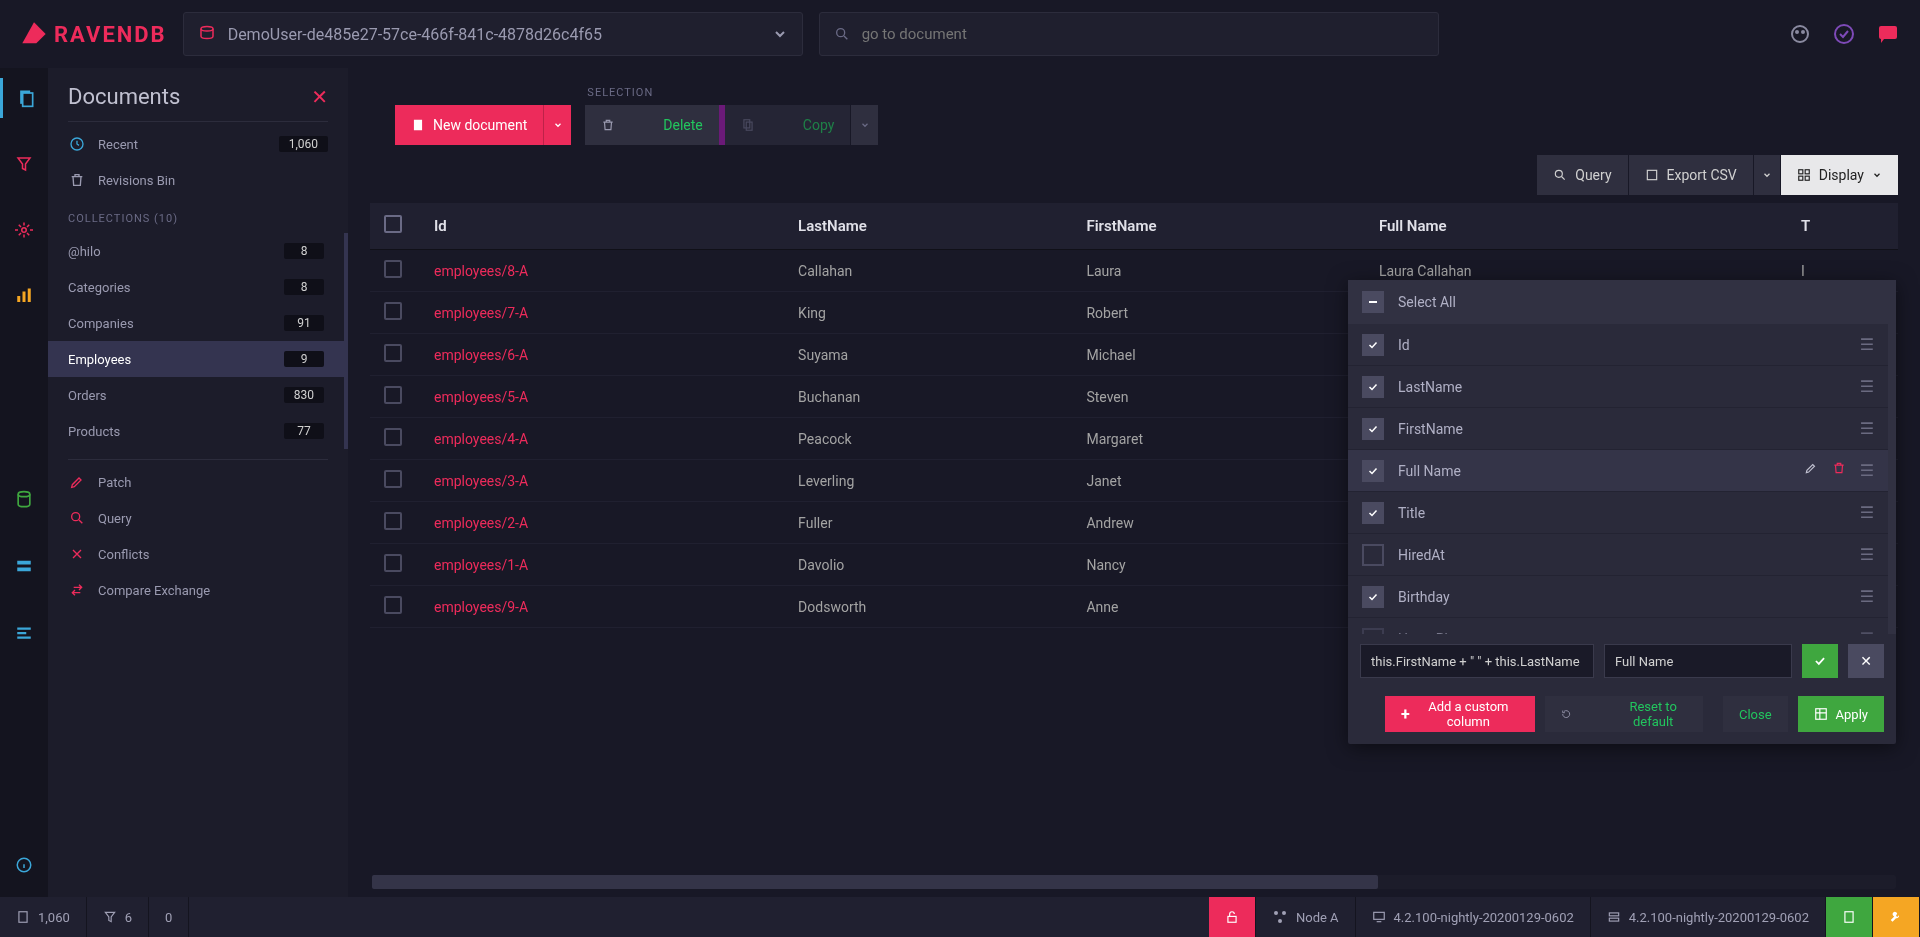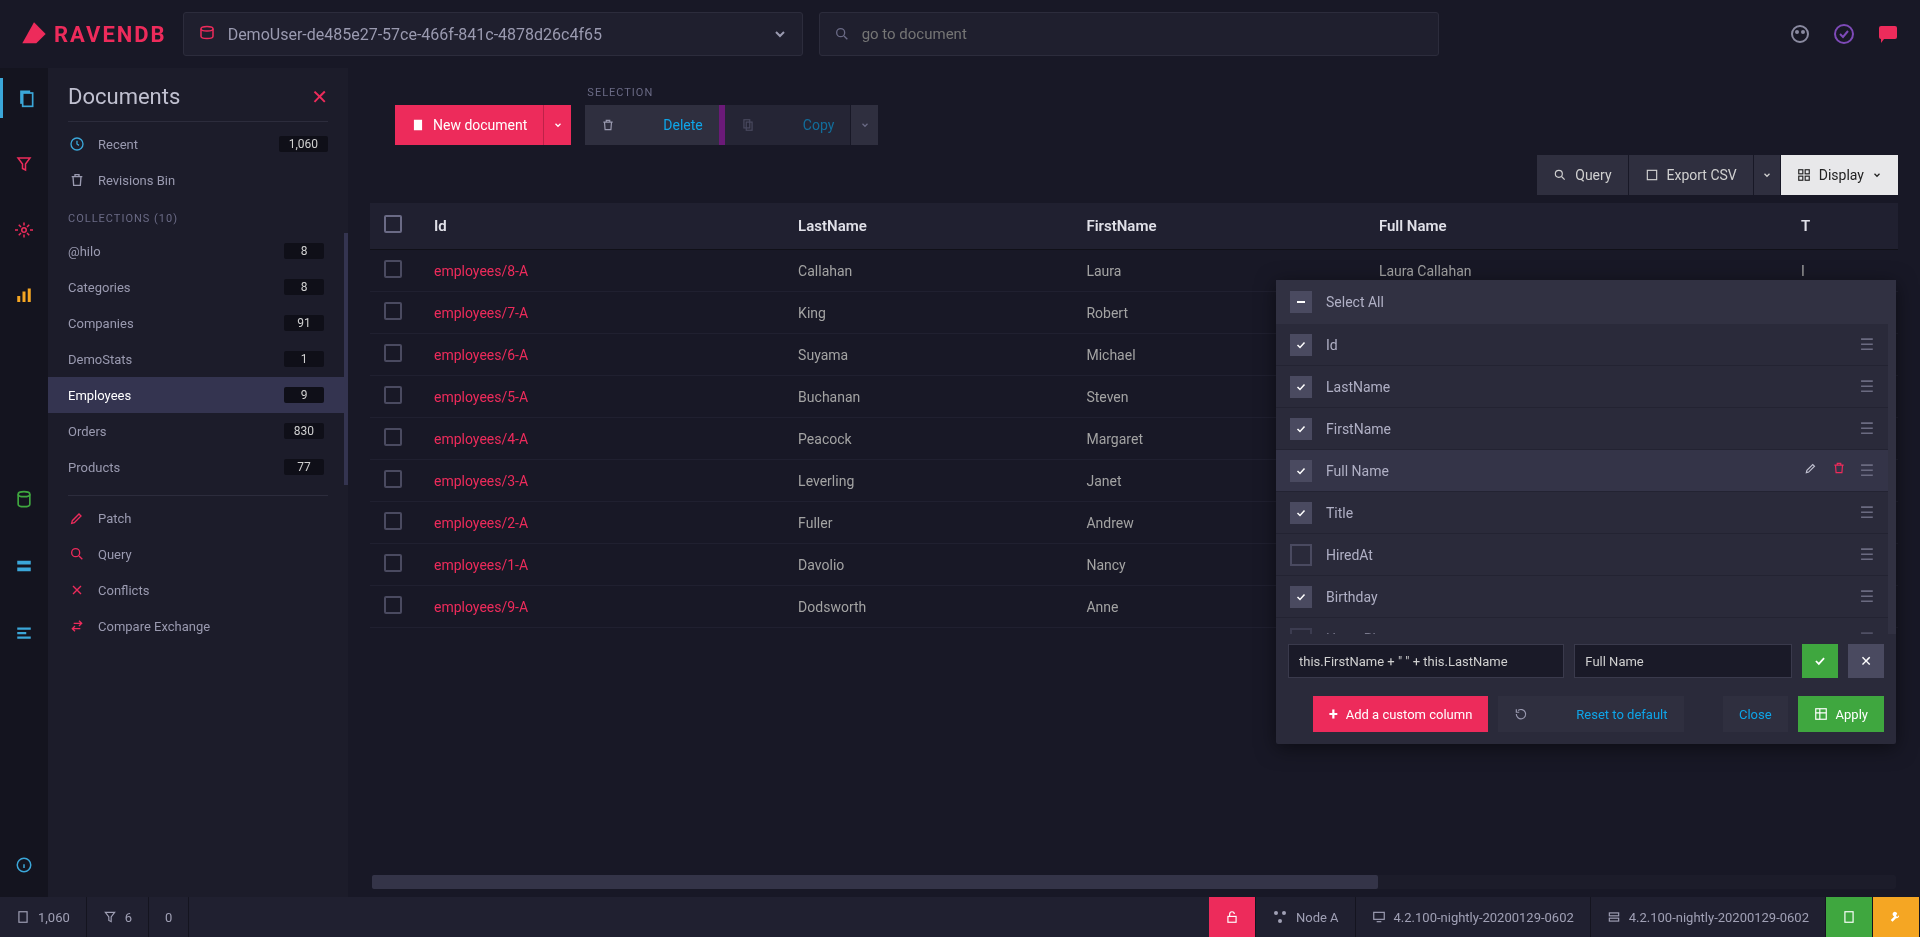--- a/index.html
+++ b/index.html
@@ -32,35 +32,35 @@
 .side-section-title { padding:14px 20px 8px; font-size:11px; letter-spacing:1px; color:#6a6a85; }
 .side-collections { border-right:4px solid #343450; }
 .content { flex:1; background:#181826; overflow:hidden; position:relative; display:flex; flex-direction:column; padding:18px 22px 0; }
 .toolbar-row { display:flex; align-items:flex-end; gap:14px; margin-bottom:10px; }
 .selection-group { display:flex; flex-direction:column; gap:6px; }
 .selection-label { font-size:11px; letter-spacing:1px; color:#6a6a85; padding-left:2px; }
 .btn-row { display:flex; }
 .btn { height:40px; display:inline-flex; align-items:center; padding:0 16px; gap:8px; font-size:14px; cursor:pointer; border:none; }
 .btn-primary { background:#ed2b5b; color:#fff;margin-left:25px; }
 .btn-primary-chev { background:#ed2b5b; color:#fff; width:28px; justify-content:center; padding:0; border-left:1px solid rgba(0,0,0,.2); }
-.btn-dark { background:#2f2f3f; color:#0ea5e9;gap:48px; }
+.btn-dark { background:#2f2f3f; color:#22c55e;gap:48px; }
 .btn-dark.disabled { opacity:.6; }
 .btn-dark-chev { background:#2f2f3f; color:#9a9ab0; width:28px; justify-content:center; padding:0; border-left:1px solid #181826; }
 .toolbar-right { display:flex; justify-content:flex-end; margin-bottom:8px; }
 .toolbar-right .btn { background:#2f2f3f; color:#d0d0d0; border-left:1px solid #181826; }
 .toolbar-right .btn.display { background:#e8e8ea; color:#222; }
 .grid { flex:1; overflow:hidden; position:relative; }
 table { width:100%; border-collapse:collapse; }
 th { text-align:left; padding:12px 14px; font-weight:600; color:#e0e0e8; background:#202030; border-bottom:1px solid #101018; font-size:15px; }
 td { padding:10px 14px; border-bottom:1px solid #202030; font-size:14px; }
 td.idcell { color:#ed2b5b; }
 td.val { color:#a3a3a3; }
 .chk { width:18px; height:18px; border:2px solid #4a4a60; border-radius:2px; display:inline-block; }
 th .chk { border-color:#6a6a85; }
-.display-popup { position:absolute; top:212px; right:24px; width:620px; background:#2a2a3a; border-radius:2px; box-shadow:0 4px 20px rgba(0,0,0,.5); z-index:10; }
+.display-popup { position:absolute; top:212px; right:24px; width:548px; background:#2a2a3a; border-radius:2px; box-shadow:0 4px 20px rgba(0,0,0,.5); z-index:10; }
 .popup-head { height:44px; display:flex; align-items:center; padding:0 14px; gap:14px; background:#313142; color:#b0b0c5; }
 .square { width:22px; height:22px; border:none; background:#4a4a60; display:flex; align-items:center; justify-content:center; }
 .popup-list { max-height:310px; overflow-y:auto; border-right:8px solid #313142; }
 .popup-row { height:42px; display:flex; align-items:center; padding:0 14px; gap:14px; color:#b0b0c5; border-bottom:1px solid #232332; }
 .popup-row.hover { background:#343448; }
 .pchk { width:22px; height:22px; background:#4a4a60; display:flex; align-items:center; justify-content:center; color:#fff; font-size:14px; }
 .pchk.off { background:none; border:2px solid #4a4a60; }
 .popup-row .plabel { flex:1; }
 .popup-row .actions { display:flex; gap:14px; color:#9a9ab0; }
 .drag-handle { color:#6a6a80; font-size:16px; }
@@ -226,24 +226,20 @@
             <span class="badge">8</span>
           </div>
           <div class="side-item">
             <span class="label">Categories</span>
             <span class="badge">8</span>
           </div>
           <div class="side-item">
             <span class="label">Companies</span>
             <span class="badge">91</span>
           </div>
-          <div class="side-item">
-            <span class="label">DemoStats</span>
-            <span class="badge">1</span>
-          </div>
           <div class="side-item active">
             <span class="label">Employees</span>
             <span class="badge">9</span>
           </div>
           <div class="side-item">
             <span class="label">Orders</span>
             <span class="badge">830</span>
           </div>
           <div class="side-item">
             <span class="label">Products</span>

